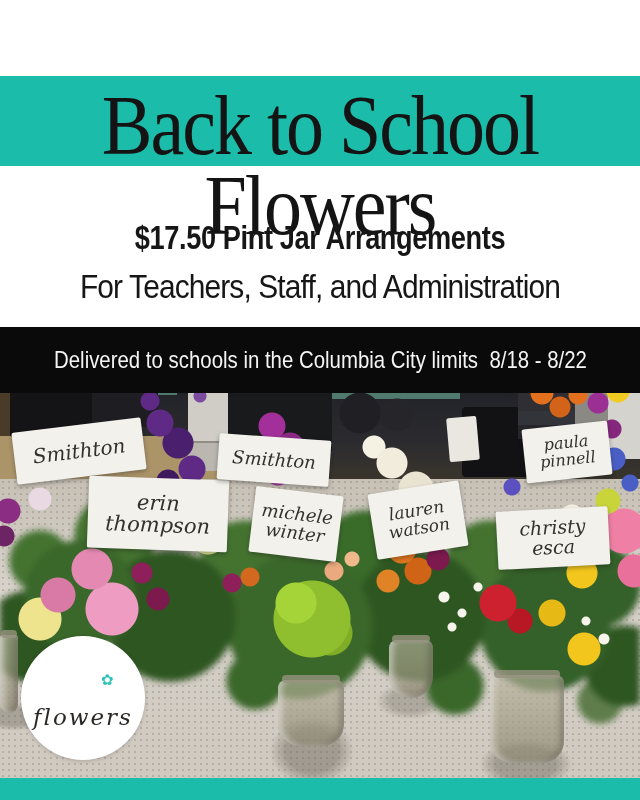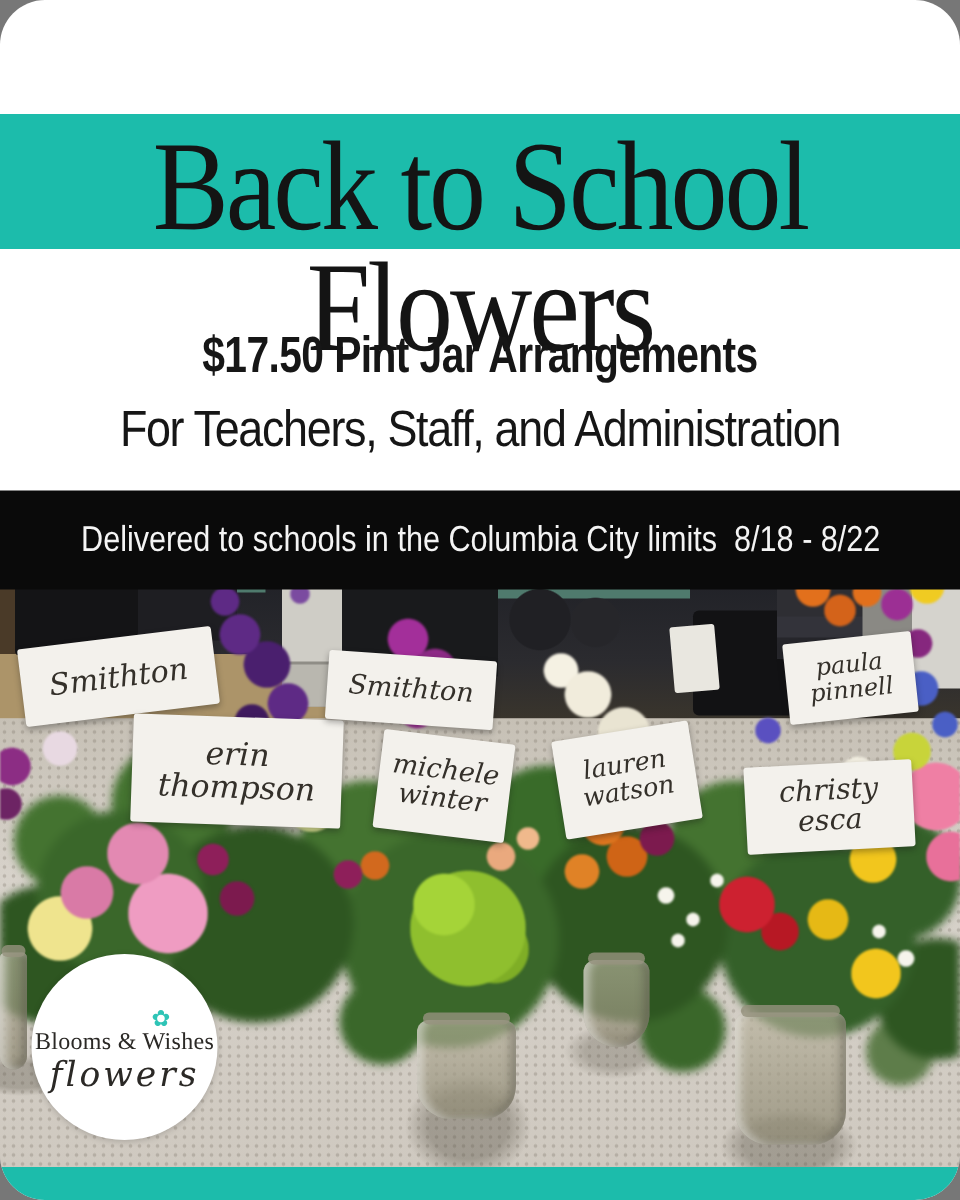--- a/index.html
+++ b/index.html
@@ -4,21 +4,20 @@
 <style>
   :root{
     --teal:#1cbcab;
     --banner-black:#0a0a0a;
   }
   html,body{margin:0;padding:0;background:#777;}
   .poster{
     position:relative;width:640px;height:800px;margin:0 auto;
     background:#ffffff;overflow:hidden;
     font-family:"Liberation Sans",sans-serif;
-    border-radius:30px;
   }
   
   .teal-band{position:absolute;left:0;width:640px;background:var(--teal);}
   .teal-top{top:76px;height:90px;}
   .teal-bottom{top:778px;height:22px;}
   .title{
     position:absolute;top:42px;left:0;width:640px;text-align:center;
     font-family:"Liberation Serif","DejaVu Serif",serif;
     font-size:76px;line-height:72px;font-weight:400;color:#141414;
     letter-spacing:-2px;transform:scaleY(1.12);transform-origin:50% 50%;
@@ -267,21 +266,20 @@
     </div>
     <div class="card c7">
       <span>christy</span>
       <span>esca</span>
     </div>
 
     <div class="blooms"></div>
 
     <div class="logo">
       <div class="logo-flower">✿</div>
-      <div class="logo-name">Blooms &amp; Wishes</div>
       <div class="logo-sub">flowers</div>
     </div>
 
   </div>
 
   <div class="teal-band teal-bottom"></div>
 
 </div>
 
 </body></html>

